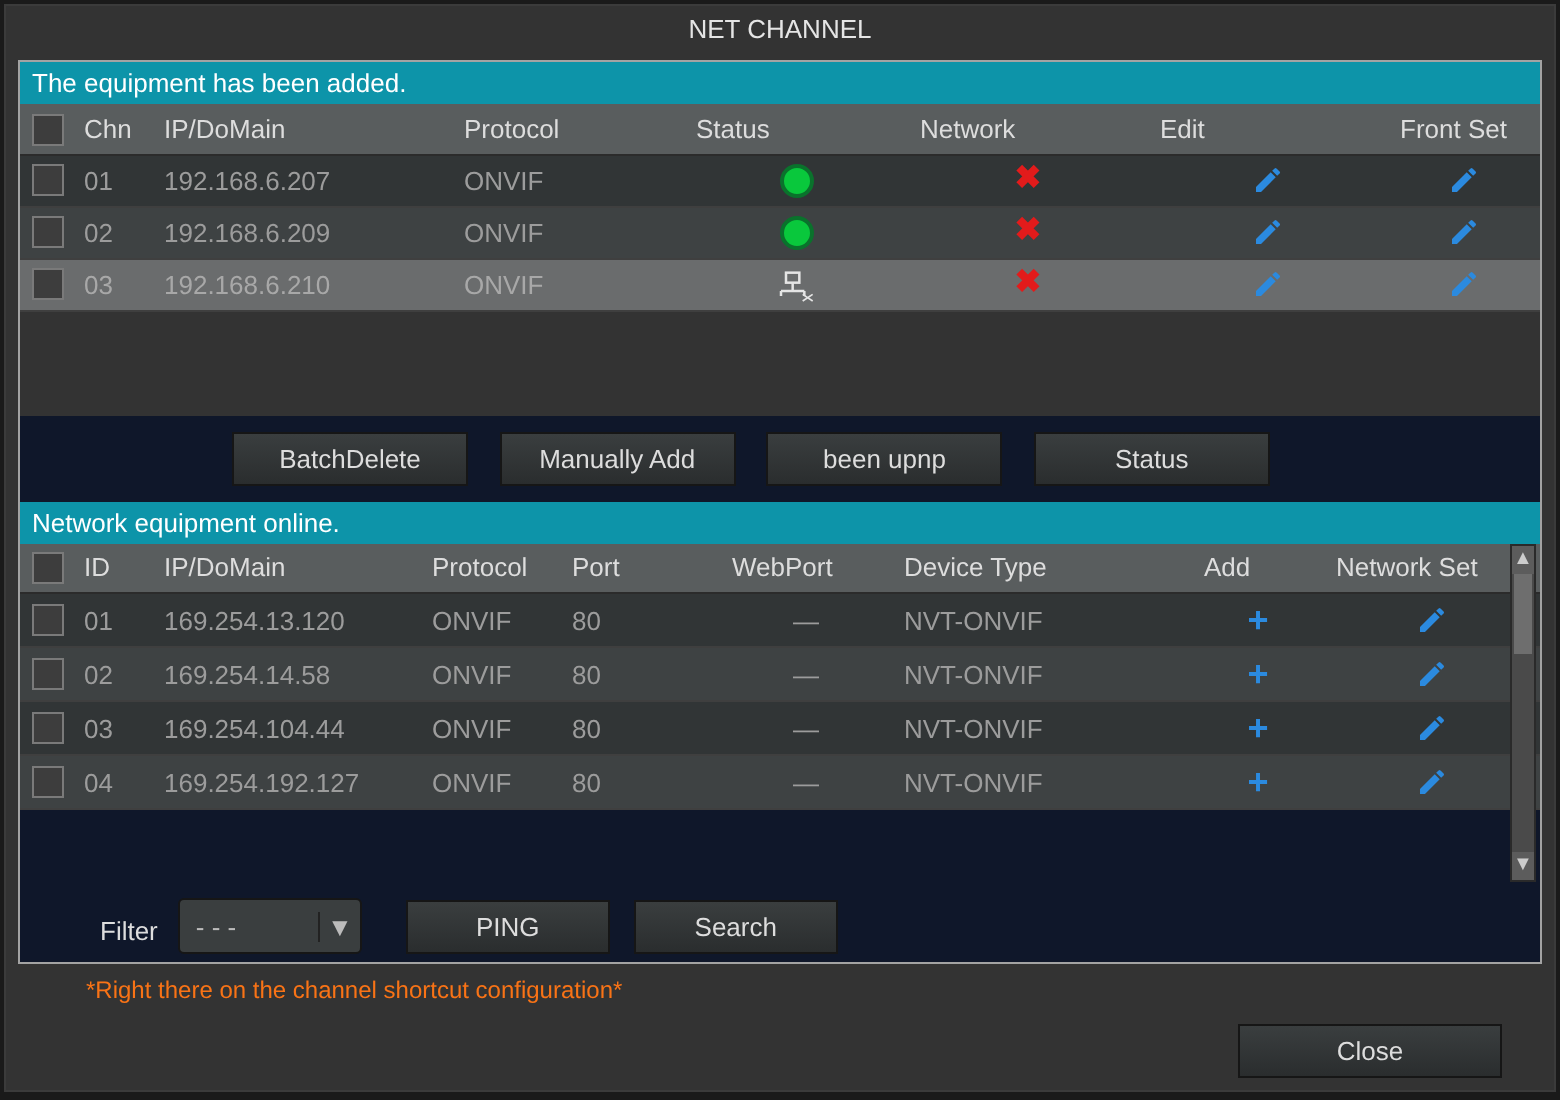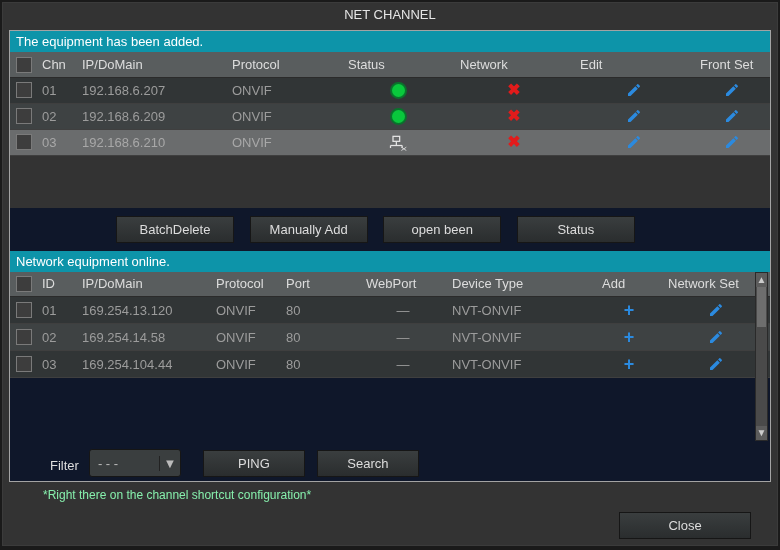--- a/index.html
+++ b/index.html
@@ -29,21 +29,21 @@
   .scrollwrap{position:relative;flex:1;min-height:0}
   .scrolltbl{overflow:hidden}
   .sb{position:absolute;right:2px;top:0;width:13px;height:100%;background:#4a4a4a;border:1px solid #2a2a2a;box-sizing:border-box}
   .sb .arr{height:14px;background:#5c5c5c;text-align:center;color:#ccc;font-size:10px;line-height:14px}
   .sb .thumb{position:absolute;left:1px;width:9px;background:#6e6e6e;top:14px;height:40px}
   .bottombar{padding:8px 0 4px;display:flex;align-items:center}
   .filterlabel{margin:4px 10px 0 40px;color:#ddd}
   .select{display:inline-flex;align-items:center;width:90px;height:26px;background:#3a3e3f;border:1px solid #161616;border-radius:3px;margin-right:16px}
   .select .val{flex:1;padding:0 8px;color:#bbb}
   .select .tri{width:20px;text-align:center;color:#bbb;border-left:1px solid #222}
-  .hint{color:#86efac;font-size:12px;padding:6px 0 10px 40px}
+  .hint{color:#f97316;font-size:12px;padding:6px 0 10px 40px}
   .footer{display:flex;justify-content:flex-end;padding:0 20px 6px}
   .netstat{display:inline-block;vertical-align:middle}
   .netstat svg{width:20px;height:16px;vertical-align:middle}
   .colchn{width:40px}.colip{width:150px}.colprot{width:116px}
   .colstat{width:112px}.coldel{width:120px}.coledit{width:120px}.colfront{width:auto}
   .b-colchn{width:40px}.b-colip{width:134px}.b-colprot{width:70px}.b-colport{width:80px}
   .b-colweb{width:86px}.b-coldev{width:150px}.b-coladd{width:66px}.b-colnet{width:auto}
   .centerhead{text-align:center}
   .sectiontop{flex:0 0 auto}
   .sectionbot{flex:1 1 auto;display:flex;flex-direction:column;min-height:0}
@@ -132,21 +132,21 @@
               <td class="center"><span class="pen"><svg viewBox="0 0 24 24">
                     <path fill="#2b8adf" d="M3 17.25V21h3.75L17.81 9.94l-3.75-3.75L3 17.25zM20.71 7.04a1 1 0 0 0 0-1.41l-2.34-2.34a1 1 0 0 0-1.41 0l-1.83 1.83 3.75 3.75 1.83-1.83z"></path>
                   </svg></span></td>
             </tr>
           </tbody>
       </table>
       <div class="restfill" style="height:52px"></div>
       <div class="btnrow" style="padding-left:100px">
         <span class="btn">BatchDelete</span>
         <span class="btn">Manually Add</span>
-        <span class="btn">open been</span>
+        <span class="btn">been upnp</span>
         <span class="btn">Status</span>
       </div>
     </div>
 
     <div class="sectionbot">
       <div class="banner">Network equipment online.</div>
       <div class="scrollwrap">
         <div class="scrolltbl">
           <table class="grid">
             <colgroup>
@@ -206,20 +206,33 @@
                   <td>169.254.104.44</td>
                   <td>ONVIF</td>
                   <td>80</td>
                   <td class="center dash">—</td>
                   <td>NVT-ONVIF</td>
                   <td class="center"><span class="plus">+</span></td>
                   <td class="center"><span class="pen"><svg viewBox="0 0 24 24">
                         <path fill="#2b8adf" d="M3 17.25V21h3.75L17.81 9.94l-3.75-3.75L3 17.25zM20.71 7.04a1 1 0 0 0 0-1.41l-2.34-2.34a1 1 0 0 0-1.41 0l-1.83 1.83 3.75 3.75 1.83-1.83z"></path>
                       </svg></span></td>
                 </tr>
+                <tr class="rowlight">
+                  <td class="chkcell"><span class="chk"></span></td>
+                  <td>04</td>
+                  <td>169.254.192.127</td>
+                  <td>ONVIF</td>
+                  <td>80</td>
+                  <td class="center dash">—</td>
+                  <td>NVT-ONVIF</td>
+                  <td class="center"><span class="plus">+</span></td>
+                  <td class="center"><span class="pen"><svg viewBox="0 0 24 24">
+                        <path fill="#2b8adf" d="M3 17.25V21h3.75L17.81 9.94l-3.75-3.75L3 17.25zM20.71 7.04a1 1 0 0 0 0-1.41l-2.34-2.34a1 1 0 0 0-1.41 0l-1.83 1.83 3.75 3.75 1.83-1.83z"></path>
+                      </svg></span></td>
+                </tr>
               </tbody>
           </table>
         </div>
         <div class="sb">
           <div class="arr">▲</div>
           <div class="thumb"></div>
           <div class="arr" style="position:absolute;bottom:0;width:100%">▼</div>
         </div>
       </div>
 

